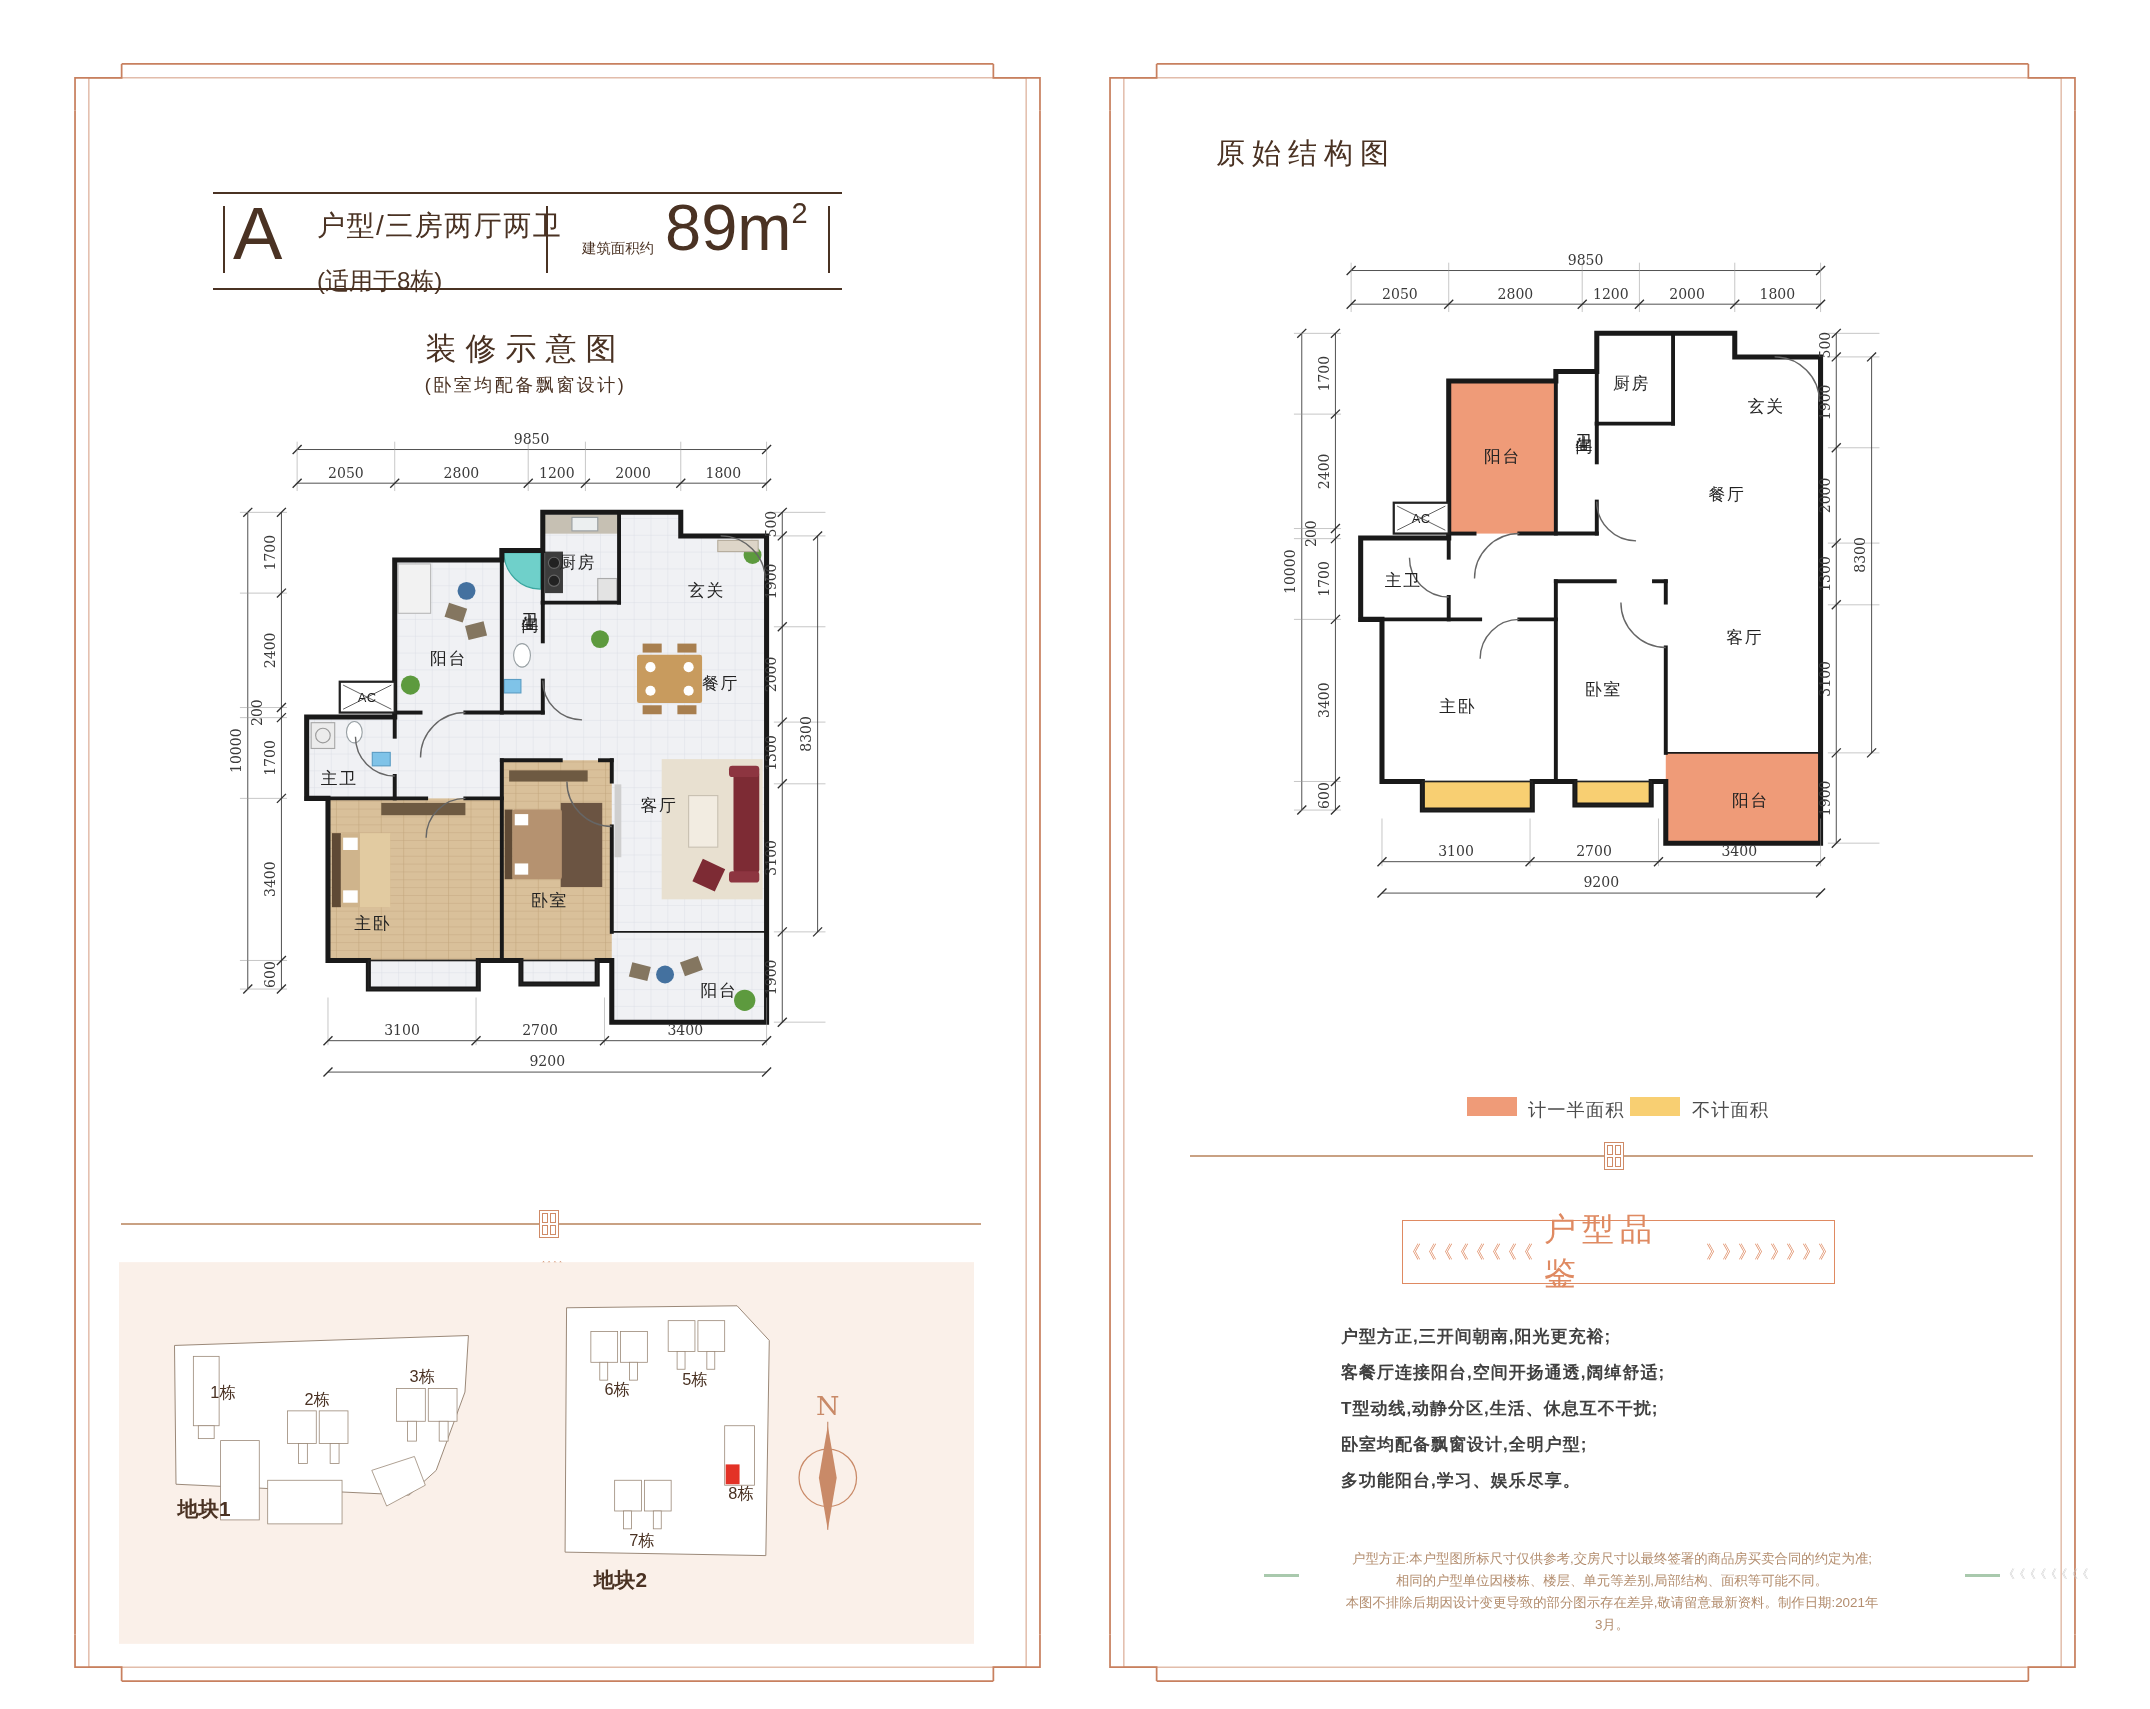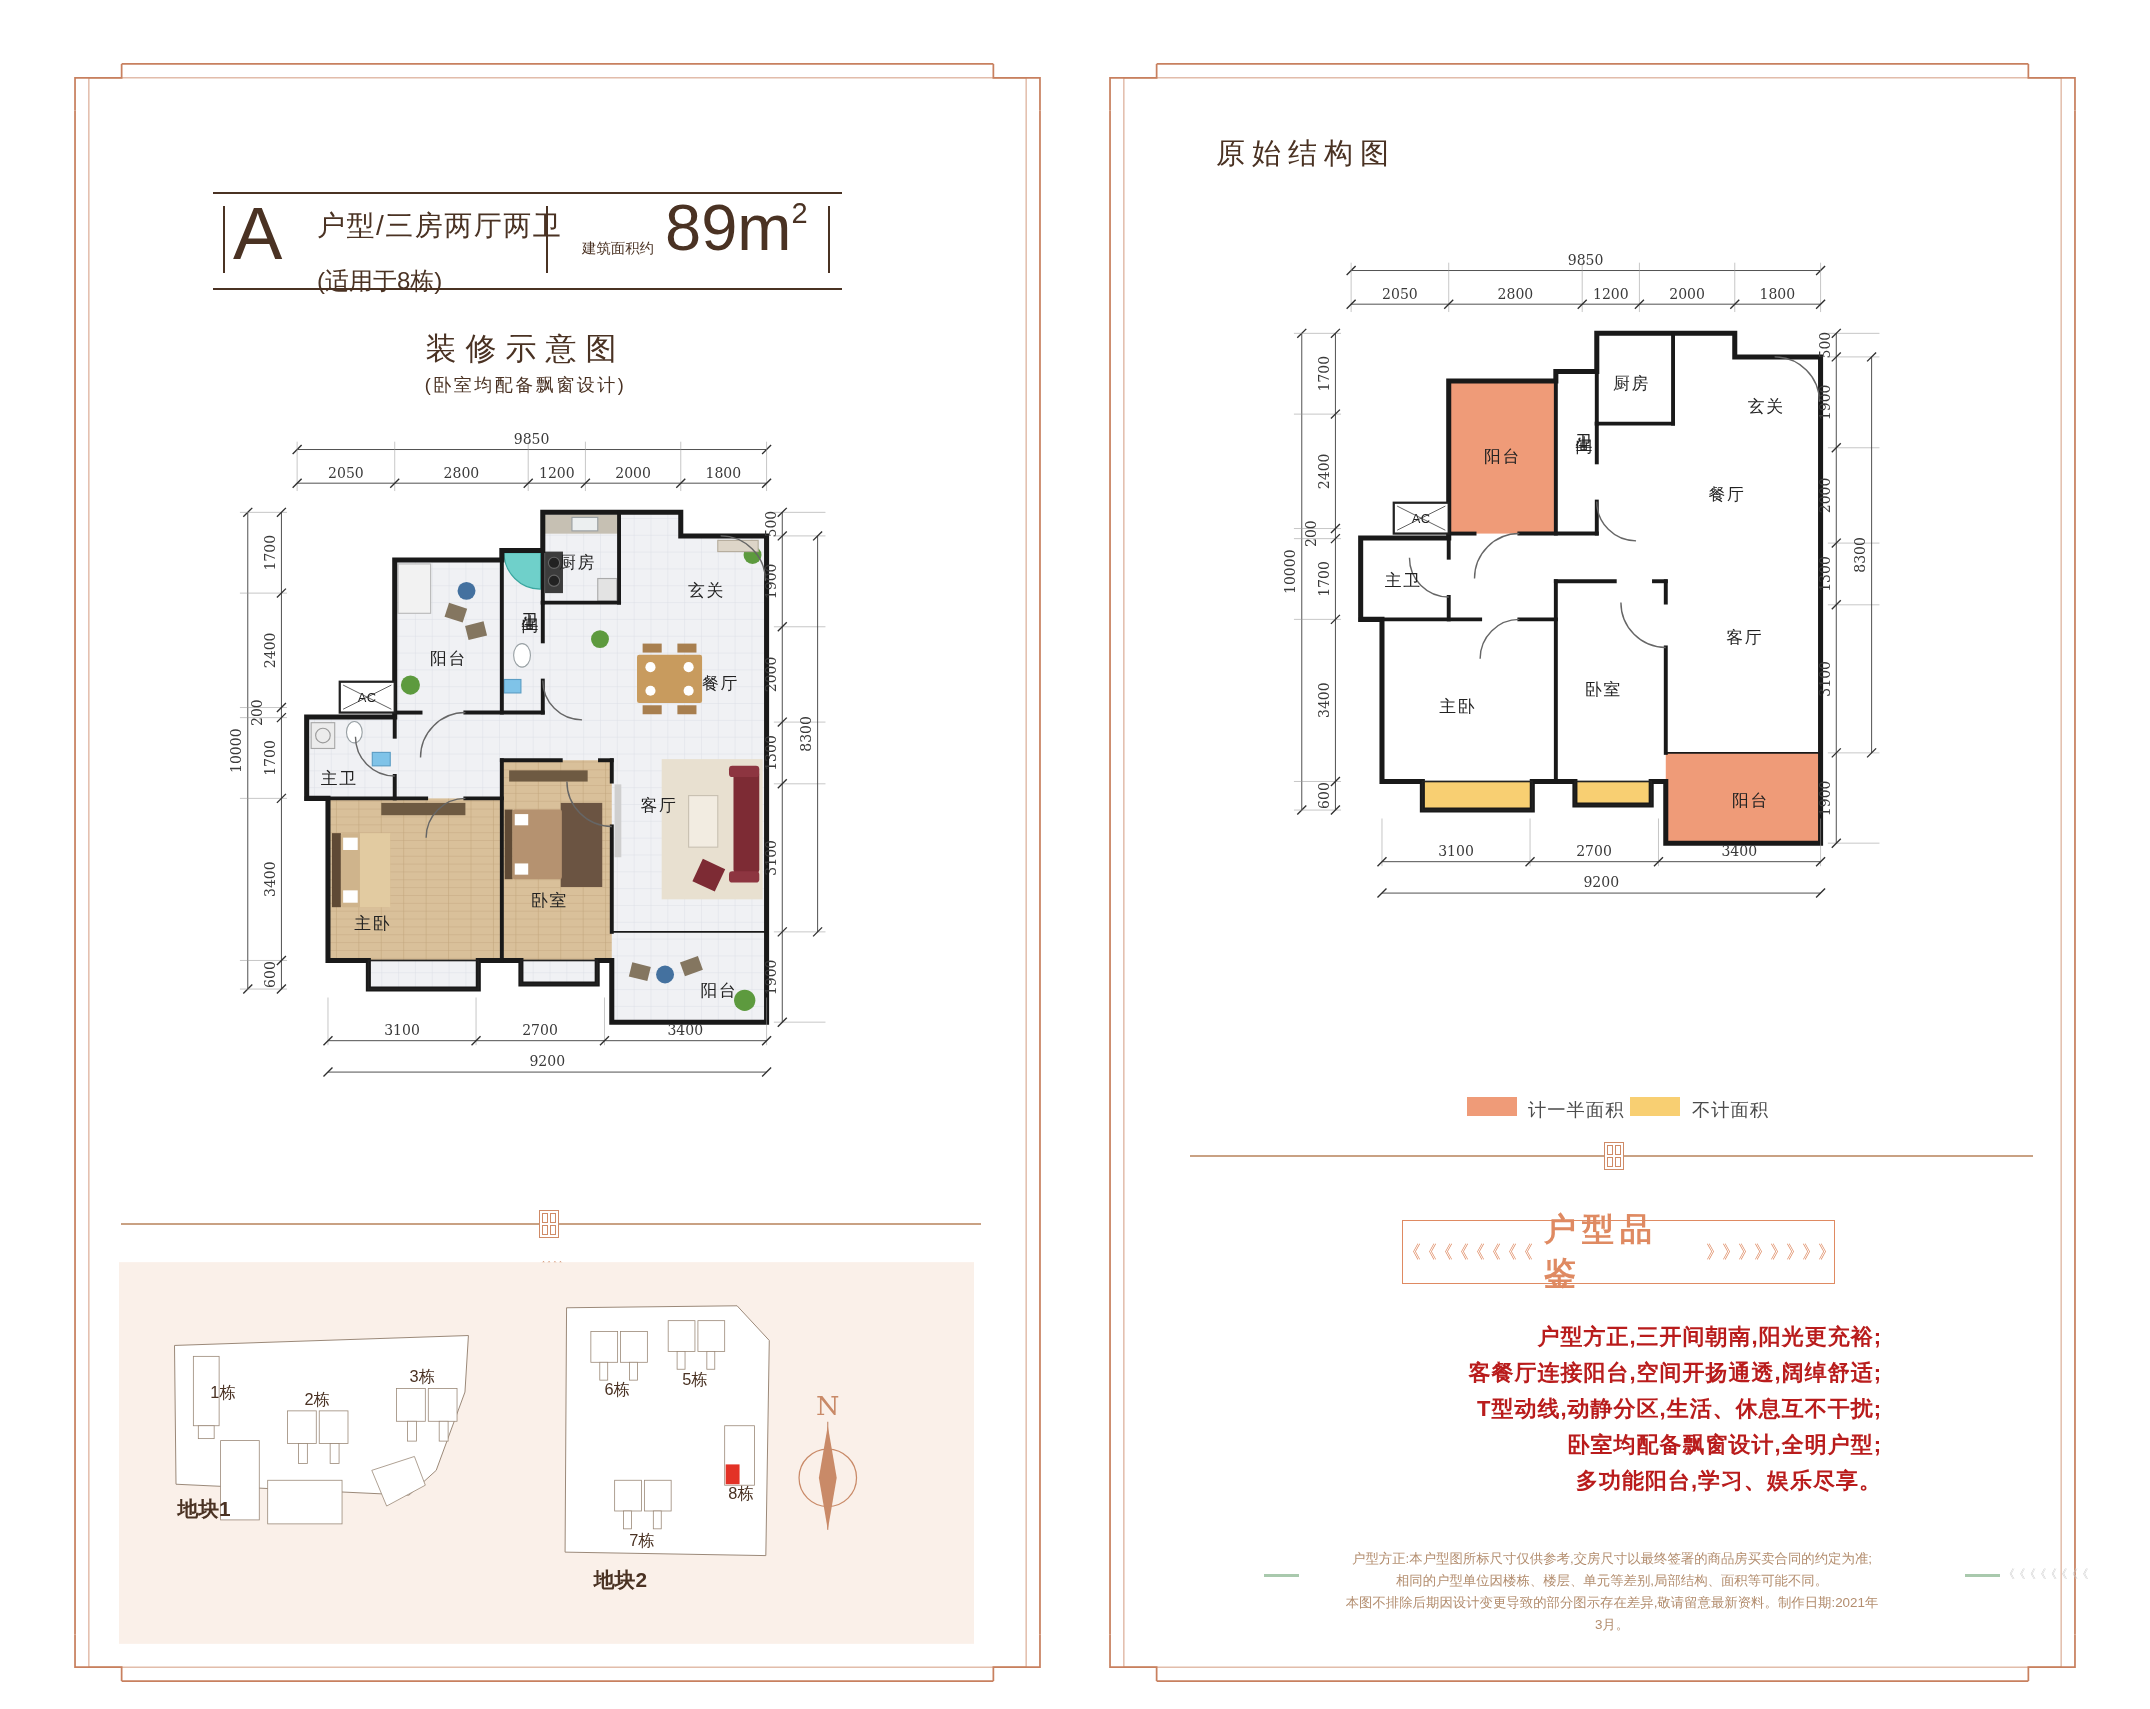--- a/index.html
+++ b/index.html
@@ -55,23 +55,23 @@
   .plot{fill:#fff;stroke:#9a8877;stroke-width:2;}
   .blabel{font-size:33px;text-anchor:middle;}
   .plabel{font-size:42px;font-weight:700;}
 
   
   .legend-swatch{position:absolute;width:50px;height:19px;}
   .legend-label{position:absolute;font-size:18.3px;color:#4c4c4c;letter-spacing:1px;}
   .reviewbox{position:absolute;left:1402px;top:1220px;width:431px;height:62px;border:1.5px solid #df8a62;
              display:flex;align-items:center;justify-content:center;gap:13px;color:#df8a62;}
   .reviewbox .chev{font-size:18px;letter-spacing:-2px;}
-  .reviewbox .rtitle{font-size:32px;font-weight:700;letter-spacing:6px;}
-  .reviewlines{position:absolute;left:1341px;top:1319px;width:541px;text-align:right;
-               color:#b91c1c;font-size:22px;font-weight:600;line-height:36px;letter-spacing:1px;}
+  .reviewbox .rtitle{font-size:32px;font-weight:400;letter-spacing:6px;}
+  .reviewlines{position:absolute;left:1341px;top:1319px;width:541px;text-align:left;
+               color:#404040;font-size:17px;font-weight:600;line-height:36px;letter-spacing:1px;}
   .disclaimer{position:absolute;left:1344px;top:1548px;width:536px;text-align:center;
               color:#b38d6e;font-size:13.4px;line-height:22px;}
   .greendash{position:absolute;width:35px;height:2.5px;background:#a9c9ad;}
   .sidemarks{position:absolute;left:2003px;top:1566px;color:#c9c9c9;font-size:12px;letter-spacing:-1.5px;}
 
   .arrowdown{position:absolute;}
   .arrowdown polyline{fill:none;stroke:#cf8a66;stroke-width:6;}
 </style>
 </head>
 <body>

